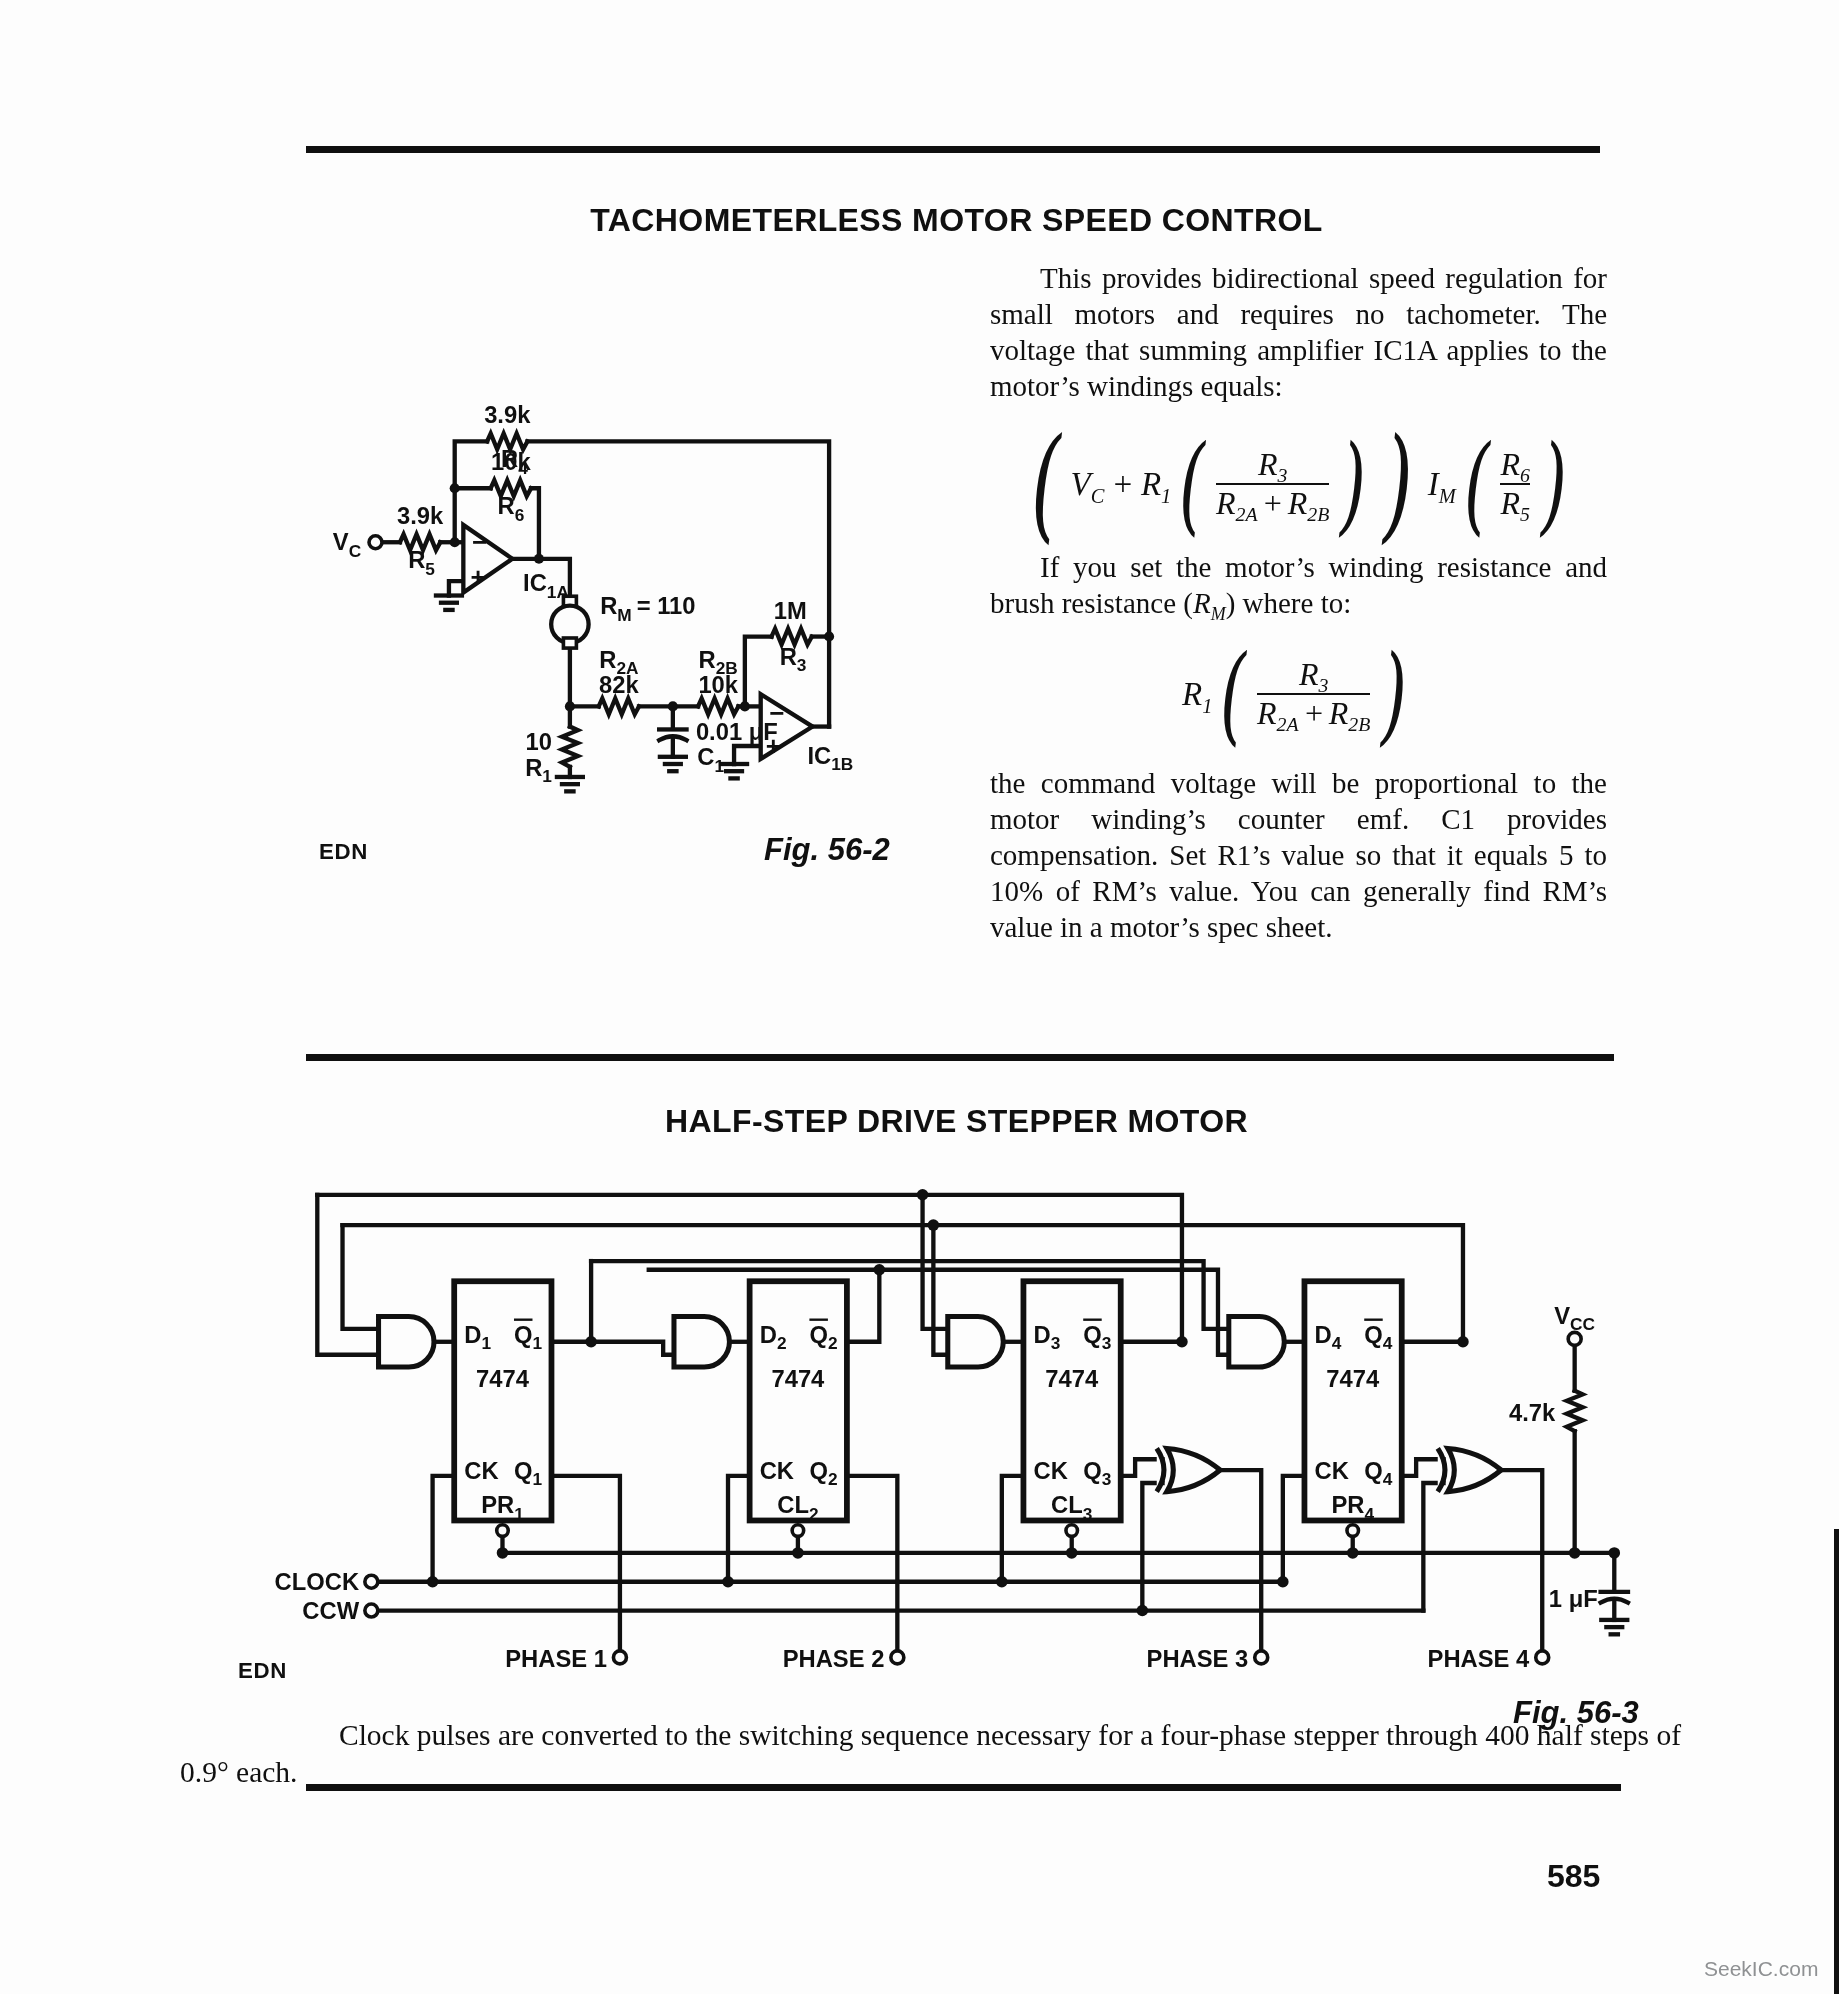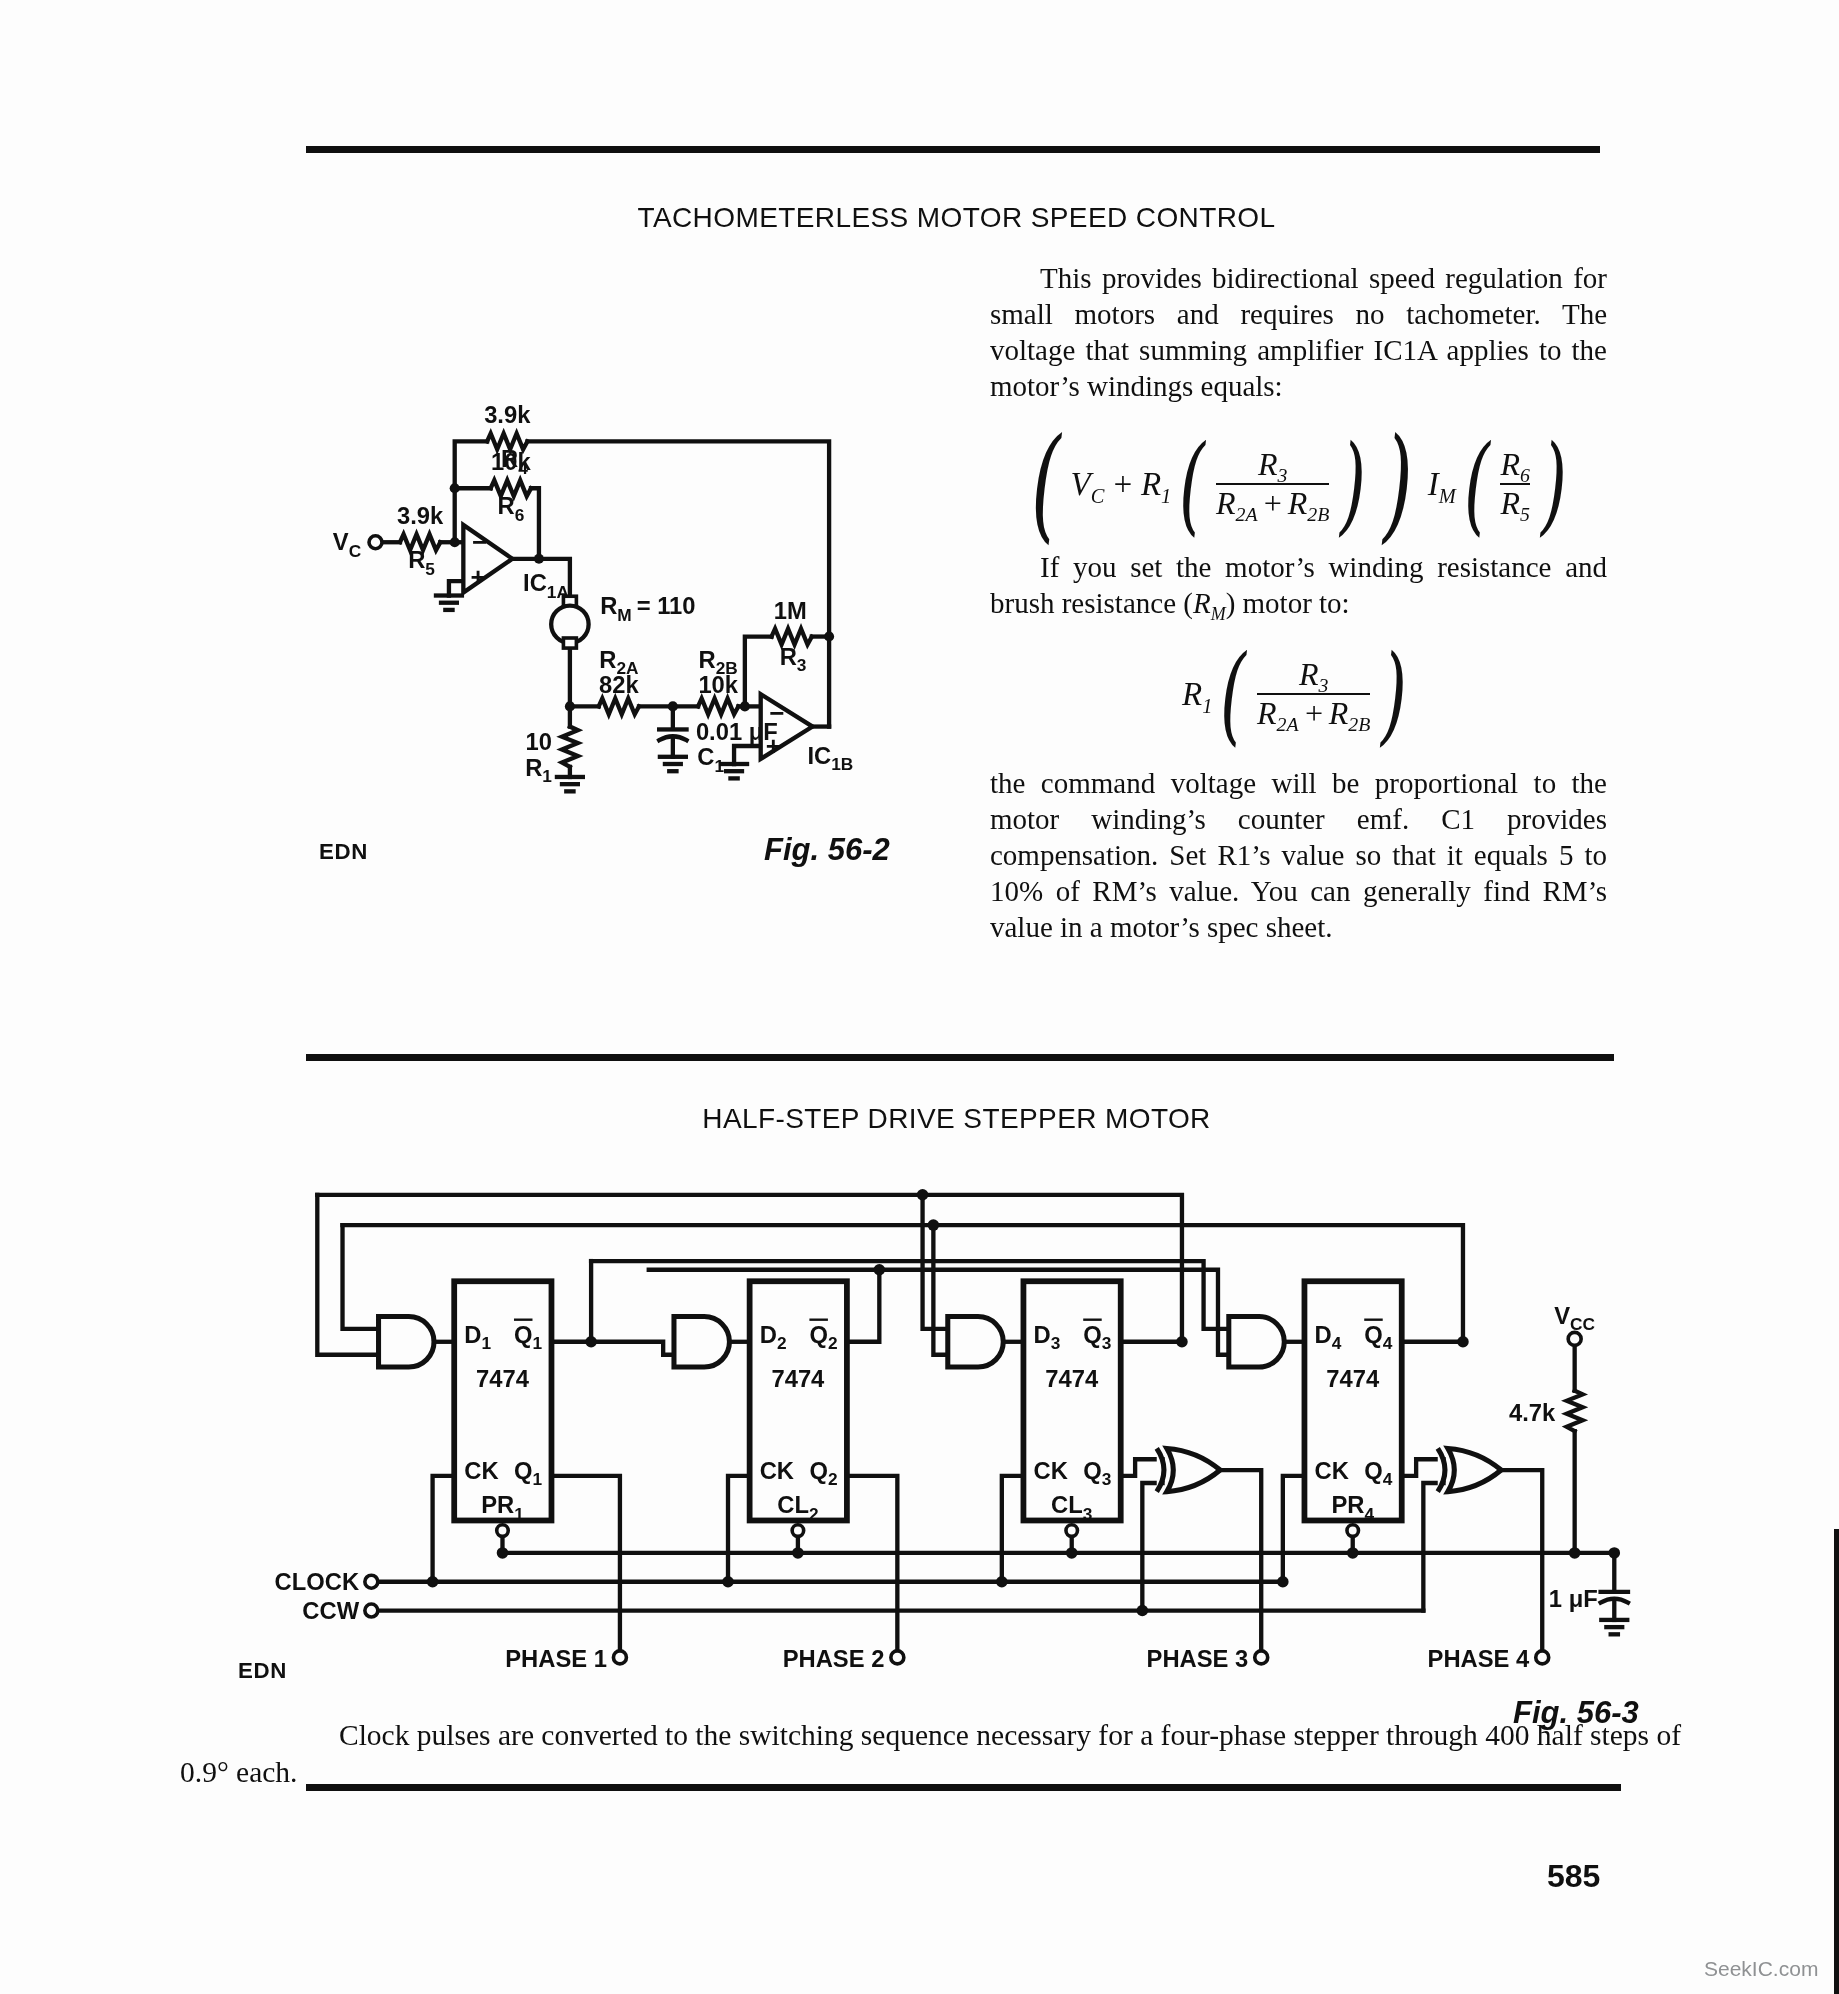--- a/index.html
+++ b/index.html
@@ -1,20 +1,20 @@
 <!DOCTYPE html>
 <html style="font-size:11.5px"><head>
 <meta charset="utf-8">
 <style>
   html,body{margin:0;padding:0}
   body{width:1839px;height:1995px;background:#fdfdfd;position:relative;
        font-family:"Liberation Serif",serif;color:#101010;overflow:hidden}
   .rule{position:absolute;height:6.5px;background:#101010}
   .title{position:absolute;left:306px;width:1301px;text-align:center;
-         font-family:"Liberation Sans",sans-serif;font-weight:normal;font-size:28px;
+         font-family:"Liberation Sans",sans-serif;font-weight:bold;font-size:32px;
          letter-spacing:0.4px}
   .col{position:absolute;left:974px;top:244px;width:649px;font-size:29px;
        line-height:36px;text-align:justify}
   .col p{margin:16px;padding:0}
   .indent{text-indent:50px}
   sub{font-size:62%;line-height:0}
   .var{font-style:italic}
   .formula{display:flex;justify-content:center;align-items:center;
            font-style:italic;font-size:33px;line-height:normal}
   .f1m{margin:42px 0 27px}
@@ -77,21 +77,21 @@
     <span class="var" style="margin-left:5.8px"><span>I</span><sub>M</sub></span>
     <span class="bp">(</span>
     <span class="frac var">
       <span class="num"><span>R</span><sub>6</sub></span>
       <span class="den"><span>R</span><sub>5</sub></span>
     </span>
     <span class="bp">)</span>
   </div>
 
 
-  <p class="indent"><span>If you set the motor’s winding resistance and brush resistance (</span><span class="var"><span>R</span><sub>M</sub></span><span>) motor to:</span></p>
+  <p class="indent"><span>If you set the motor’s winding resistance and brush resistance (</span><span class="var"><span>R</span><sub>M</sub></span><span>) where to:</span></p>
 
   <div class="formula f2m">
     <span class="var"><span>R</span><sub>1</sub></span>
     <span class="bp">(</span>
     <span class="frac var">
       <span class="num"><span>R</span><sub>3</sub></span>
       <span class="den"><span>R</span><sub>2A</sub><span style="margin:0 4.3px">+</span><span>R</span><sub>2B</sub></span>
     </span>
     <span class="bp">)</span>
   </div>

